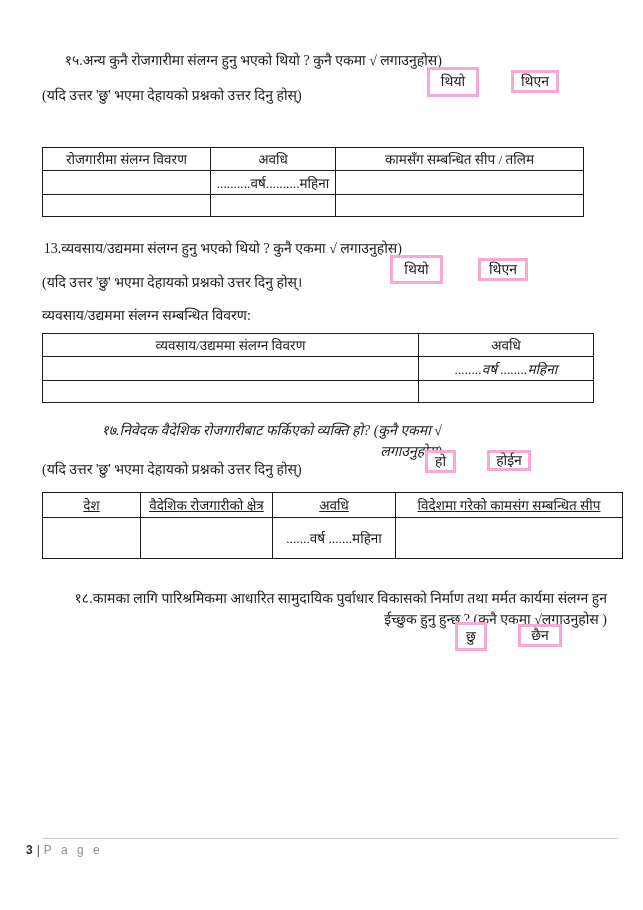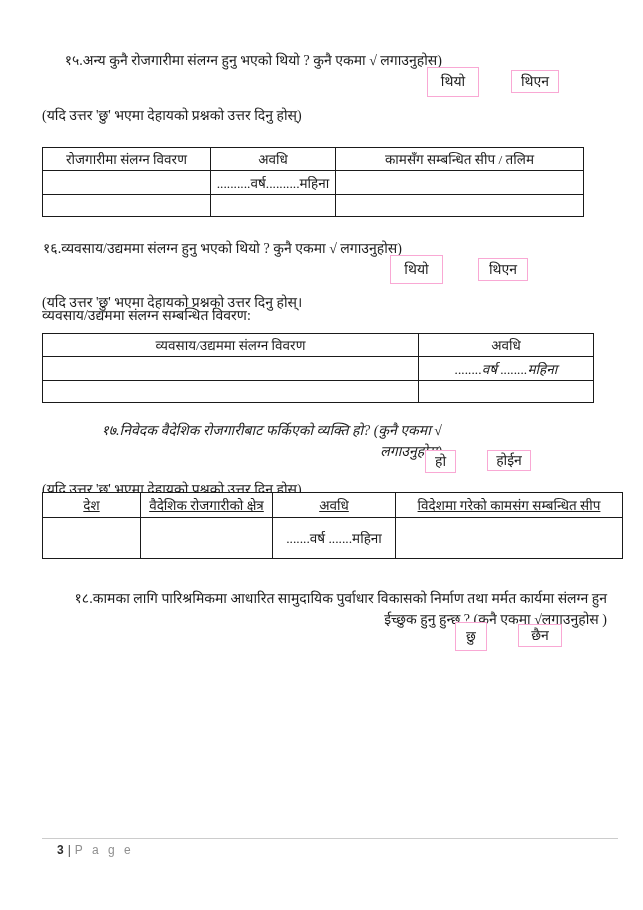--- a/index.html
+++ b/index.html
@@ -7,25 +7,25 @@
   .page {
     position:relative;
     width:643px; height:910px;
     background:#ffffff;
     font-family:"Liberation Serif","DejaVu Serif",serif;
     color:#1c1c1c;
     overflow:hidden;
   }
   .abs { position:absolute; }
   .prompt { font-size:14px; line-height:21px;text-align:right; }
-  .note { font-size:14px; line-height:20px;margin-top:20px; }
+  .note { font-size:14px; line-height:20px; }
   .tbl-title { font-size:14px; }
   .ansbox {
     position:absolute;
-    border:1px solid #f9a8d4;
+    border:3px solid #f9a8d4;
     background:#ffffff;
     display:flex; align-items:center; justify-content:center;
     font-size:14px; line-height:1;
     cursor:pointer;
   }
   table.form-tbl {
     position:absolute;
     border-collapse:collapse;
     table-layout:fixed;
     background:#ffffff;
@@ -87,21 +87,21 @@
       <td></td>
     </tr>
     <tr style="height:22px;">
       <td></td>
       <td></td>
       <td></td>
     </tr>
   </tbody>
     </table>
 
-  <div class="abs prompt" style="left:42px; top:238px; width:360px;">१६.व्यवसाय/उद्यममा संलग्न हुनु भएको थियो ? कुनै एकमा √ लगाउनुहोस)</div>
+  <div class="abs prompt" style="left:42px; top:238px; width:360px;">13.व्यवसाय/उद्यममा संलग्न हुनु भएको थियो ? कुनै एकमा √ लगाउनुहोस)</div>
 
   <div class="ansbox" style="left:390px; top:255px; width:53px; height:29px;">थियो</div>
   <div class="ansbox" style="left:478px; top:258px; width:50px; height:23px;">थिएन</div>
 
   <div class="abs tbl-title" style="left:42px; top:305px;">व्यवसाय/उद्यममा संलग्न सम्बन्धित विवरण:</div>
 
   <div class="abs note" style="left:42px; top:273px; width:360px;">(यदि उत्तर 'छु' भएमा देहायको प्रश्नको उत्तर दिनु होस्।</div>
 
   <table class="form-tbl" style="left:42px; top:333px; width:551px;border-radius:10px;">
     <colgroup>
@@ -153,17 +153,17 @@
     </tr>
   </tbody>
     </table>
 
   <div class="abs prompt" style="left:42px; top:588px; width:565px;">१८.कामका लागि पारिश्रमिकमा आधारित सामुदायिक पुर्वाधार विकासको निर्माण तथा मर्मत कार्यमा संलग्न हुन ईच्छुक हुनु हुन्छ ? (कुनै एकमा √लगाउनुहोस )</div>
 
   <div class="ansbox" style="left:455px; top:622px; width:32px; height:29px;">छु</div>
   <div class="ansbox" style="left:518px; top:624px; width:44px; height:23px;">छैन</div>
 
   <div class="footer-line" style="left:42px; top:838px; width:576px;"></div>
-  <div class="footer-text" style="left:57px; top:843px;">
+  <div class="footer-text" style="left:26px; top:843px;">
     <span class="pgnum">3</span><span class="sep">|</span><span class="pglabel">P a g e</span>
   </div>
 
 </div>
 
 </body></html>

